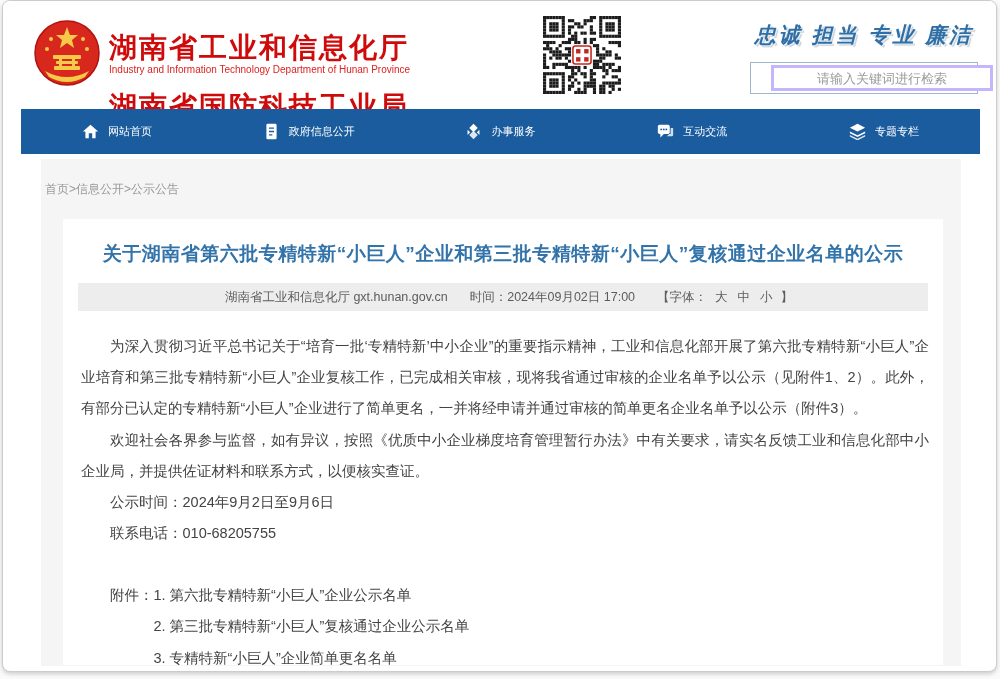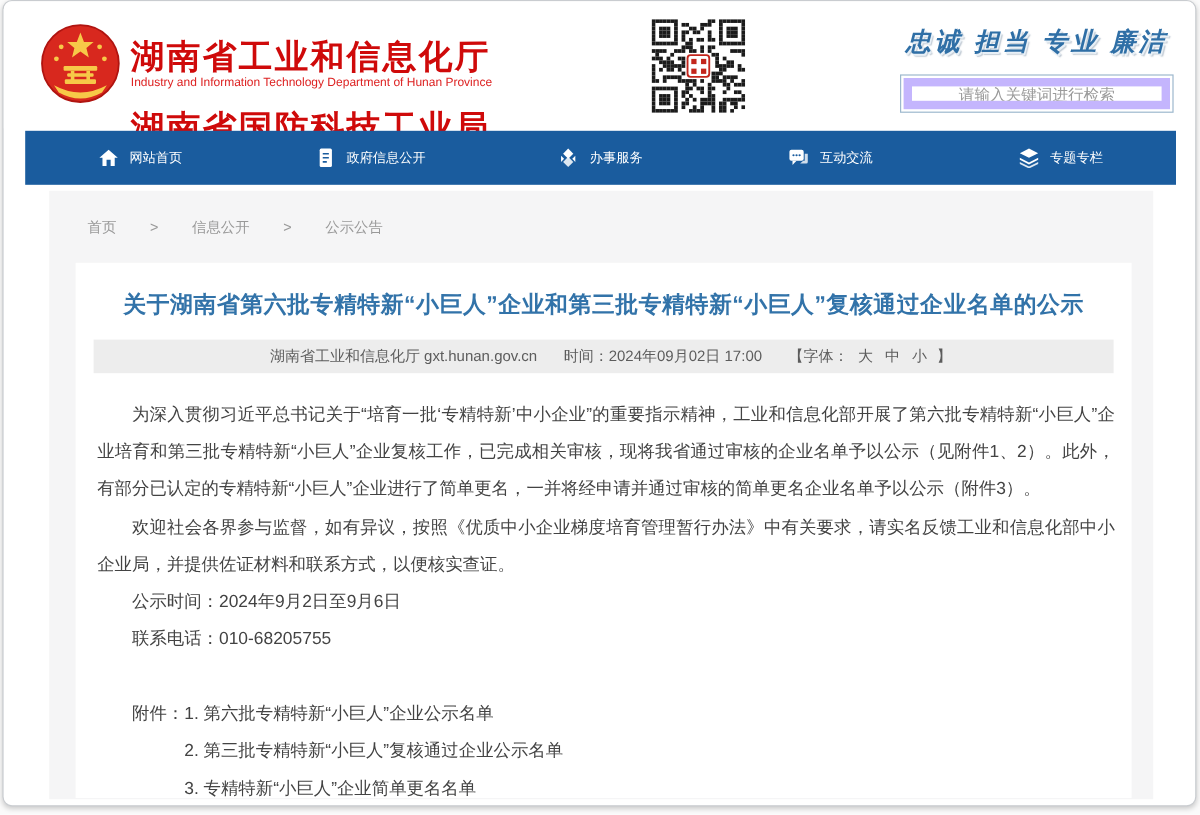--- a/index.html
+++ b/index.html
@@ -14,34 +14,34 @@
   .emblem{ position:absolute; left:30px; top:18px; width:68px; height:70px; }
   .org-block{ position:absolute; left:106px; top:16px; width:430px; }
   .org-cn{ color:#cf0a0a; font-size:28px; font-weight:bold; letter-spacing:2px; line-height:30px; white-space:nowrap;margin-top:16px; }
   .org-en{ color:#d22; font-size:10px; line-height:13px; white-space:nowrap; }
   .qr{ position:absolute; left:540px; top:15px; width:78px; height:78px; }
   .right-top{ position:absolute; right:18px; top:20px; width:228px; }
   .slogan{ font-size:21px; font-weight:bold; font-style:italic; color:#2f6fa6;
            letter-spacing:3px; white-space:nowrap; text-align:center;
            text-shadow:1px 1px 0 #e8f0f7, 2px 2px 1px rgba(120,140,160,.45); }
   .search-wrap{ margin-top:13px; border:1px solid #9db8cd; background:#fff; height:32px; padding:2px; }
-  .search-input{ width:100%; height:100%; border:7px solid #c4b5fd; outline:none; font-size:13px;
-                 color:#6d28d9; text-align:center; font-family:inherit; }
+  .search-input{ width:100%; height:100%; border:3px solid #c4b5fd; outline:none; font-size:13px;
+                 color:#6d28d9; text-align:center; font-family:inherit;margin-left:18px; }
   .search-input::placeholder{ color:#9a9a9a; }
   
   .nav{ position:absolute; left:18px; top:108px; width:959px; height:45px; background:#1a5c9e;
         display:flex; align-items:stretch; }
   .nav-item{ flex:1; display:flex; align-items:center; justify-content:center; gap:9px;
              color:#fff; font-size:11px; cursor:pointer; }
   .nav-icon{ width:17px; height:17px; display:inline-block; }
   .nav-icon svg{ width:100%; height:100%; display:block; }
   
   .content-region{ position:absolute; left:38px; top:158px; width:920px; height:507px; background:#f5f5f6; }
   .breadcrumb{ position:absolute; left:4px; top:22px; font-size:12px; color:#999; }
-  .breadcrumb span{ cursor:pointer;margin-left:28px; }
+  .breadcrumb span{ cursor:pointer; }
   .article-card{ position:absolute; left:22px; top:60px; width:880px; height:446px; background:#fff; }
   .article-title{ margin-top:22px; text-align:center; color:#3273a9; font-size:19px; font-weight:bold;
                   letter-spacing:.5px; }
   .meta-bar{ margin:16px 15px 0 15px; height:28px; background:#ededed; display:flex;
              align-items:center; justify-content:center; gap:6px; font-size:12.5px; color:#5c5c5c;padding-left:12px; }
   .meta-bar .font-link{ cursor:pointer; margin:0 2px; }
   .article-body{ padding:20px 14px 2px 18px; font-size:14.5px; color:#434343; line-height:2.15; }
   .para{ text-indent:2em; text-align:justify; }
   .plain-line{ text-indent:2em; }
   .attach-block{ margin-top:31px; }

